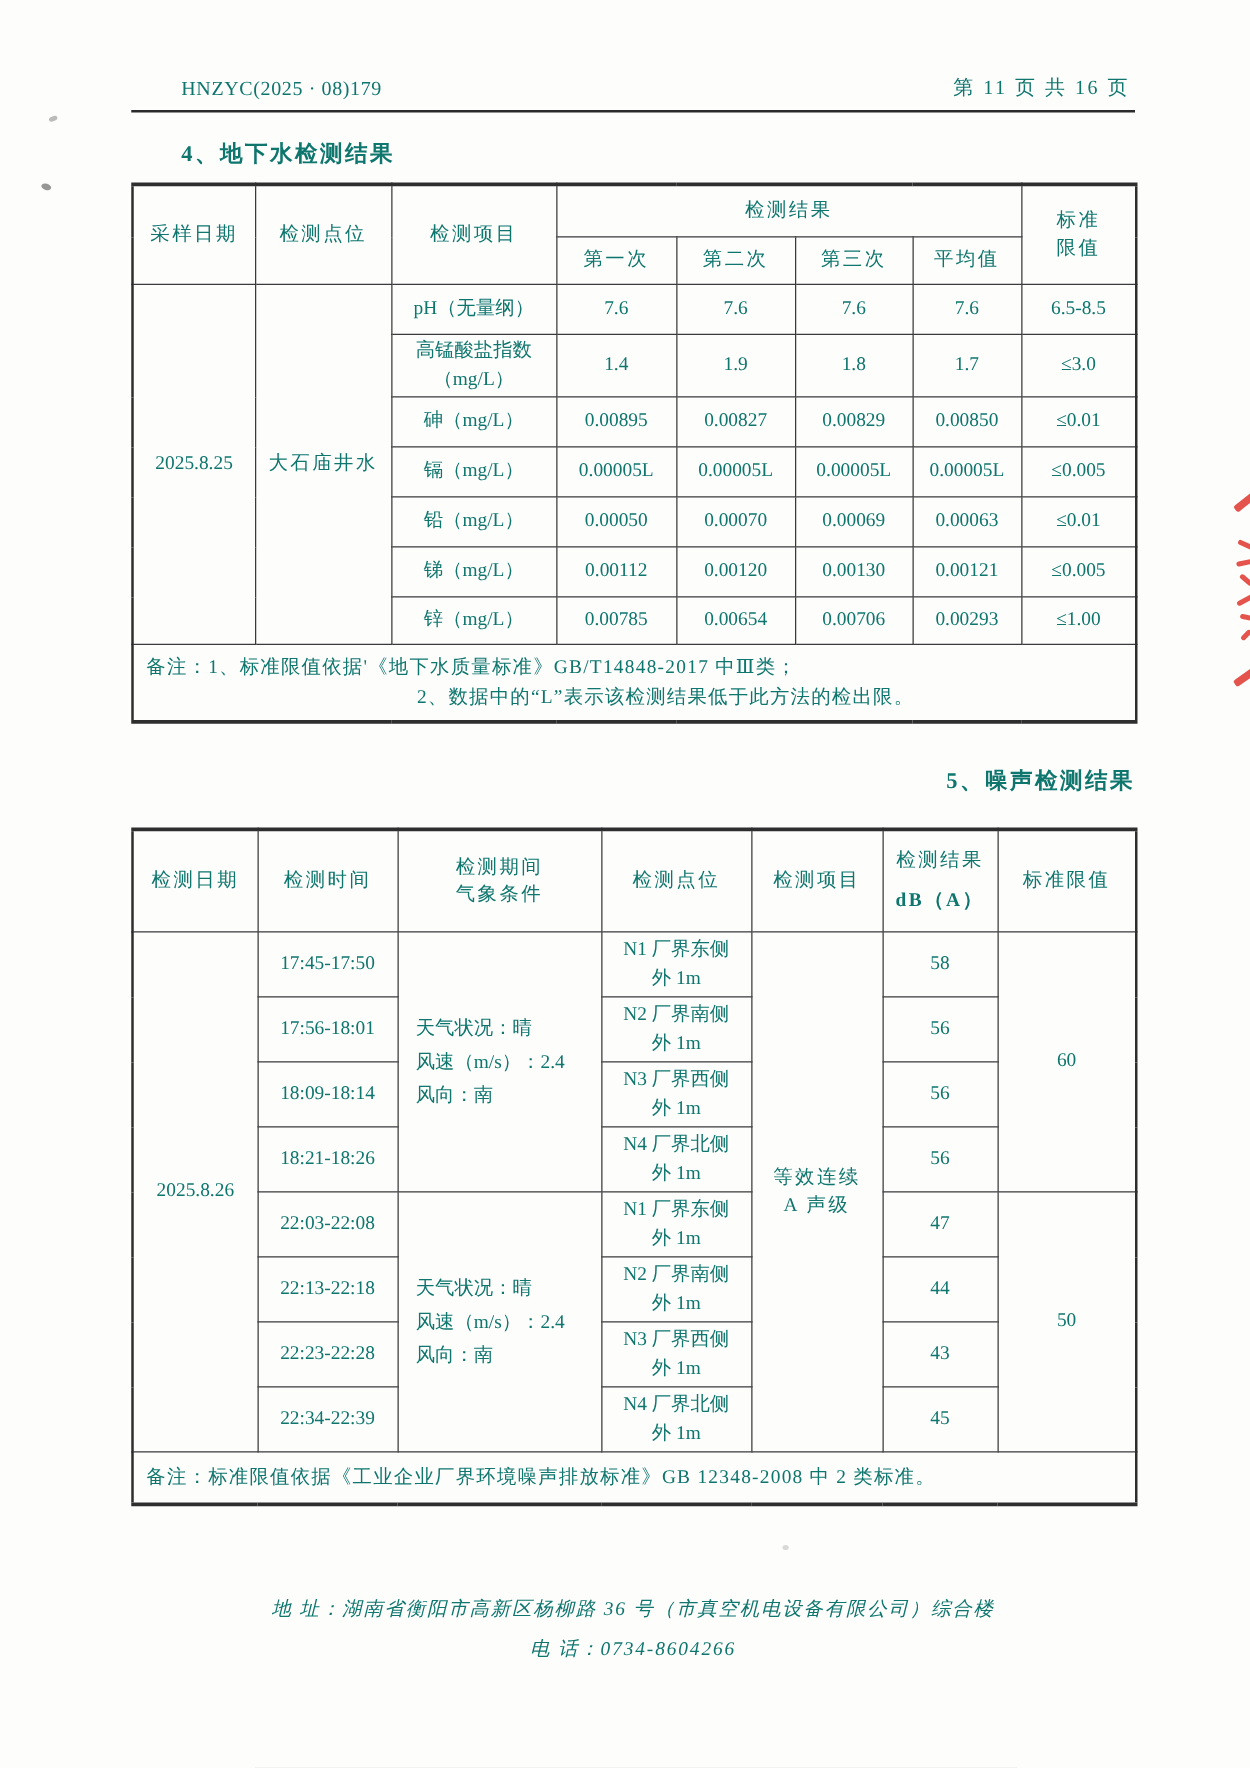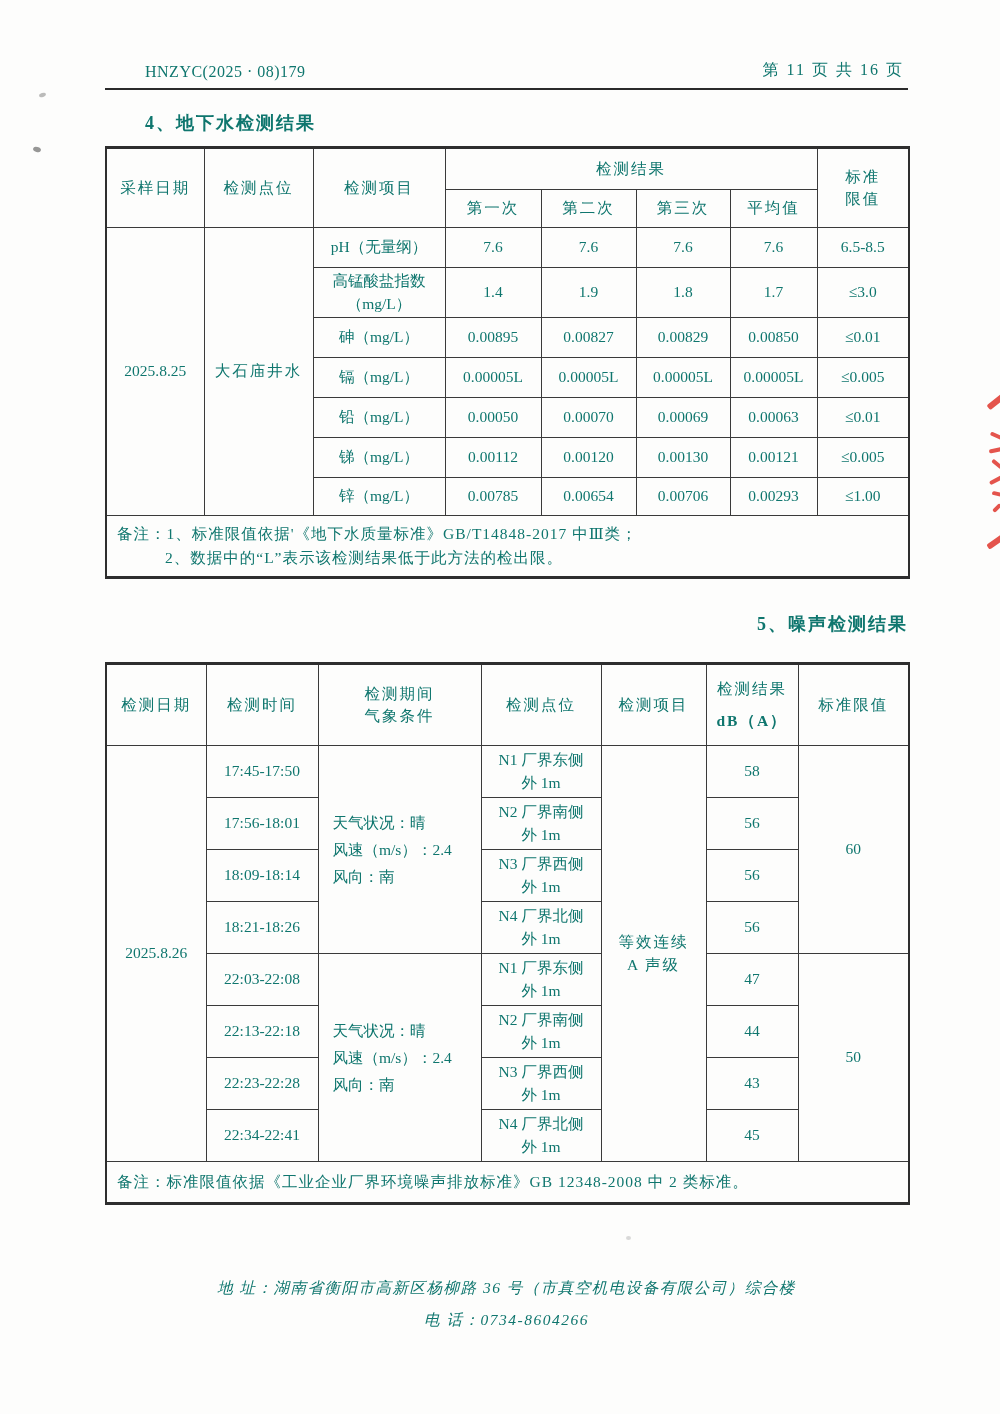--- a/index.html
+++ b/index.html
@@ -53,21 +53,21 @@
   .weather-cell{text-align:left;padding-left:14px;line-height:1.75;font-size:15.5px;}
   .bold{font-weight:bold;margin-top:10px;}
   
   td.note-cell{
     text-align:left;vertical-align:middle;
     font-size:15.5px;letter-spacing:1px;line-height:1.55;
     padding:6px 8px 6px 10px;
   }
   .gw td.note-cell{height:40px;}
   .nz td.note-cell{height:28px;}
-  .note-indent{padding-left:48px;}
+  .note-indent{padding-left:48px;text-align:center;}
   
   .footer{
     position:absolute;left:105px;width:803px;top:1272px;
     text-align:center;font-size:15.5px;letter-spacing:1.5px;line-height:2.05;font-style:italic;
   }
   
   .speck{position:absolute;background:#6b6b6b;border-radius:50%;}
   .s1{left:39px;top:93px;width:7px;height:4px;opacity:.45;transform:rotate(-20deg);}
   .s2{left:33px;top:147px;width:8px;height:5px;opacity:.7;transform:rotate(15deg);}
   .s3{left:626px;top:1236px;width:5px;height:4px;opacity:.25;}
@@ -279,21 +279,21 @@
 外 1m</td>
         <td>44</td>
       </tr>
       <tr class="r">
         <td>22:23-22:28</td>
         <td class="preline">N3 厂界西侧
 外 1m</td>
         <td>43</td>
       </tr>
       <tr class="r">
-        <td>22:34-22:41</td>
+        <td>22:34-22:39</td>
         <td class="preline">N4 厂界北侧
 外 1m</td>
         <td>45</td>
       </tr>
       <tr>
         <td colspan="7" class="note-cell">备注：标准限值依据《工业企业厂界环境噪声排放标准》GB 12348-2008 中 2 类标准。</td>
       </tr>
     </tbody>
       </table>
 

